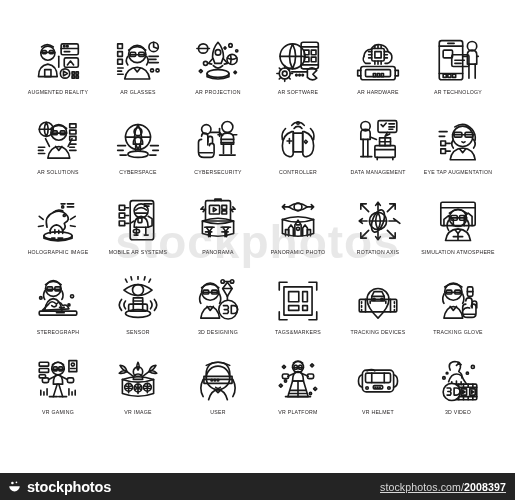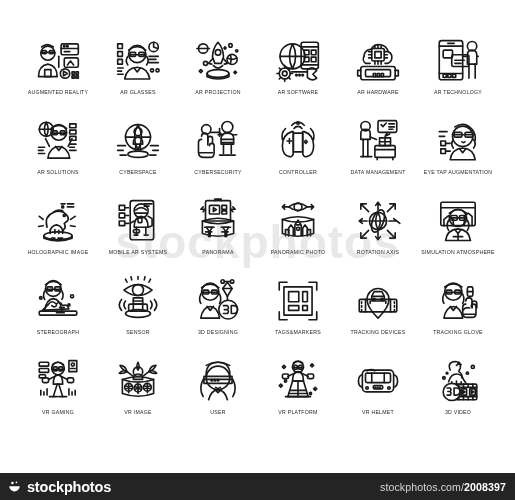--- a/index.html
+++ b/index.html
@@ -64,20 +64,21 @@
   }
   #brand{display:flex;align-items:center;gap:5px;}
   #brand-mark{width:15px;height:15px;position:relative;display:block;}
   #brand-name{
     color:#ffffff;font-size:14.5px;font-weight:bold;letter-spacing:-0.2px;
     font-family:"Liberation Sans","DejaVu Sans",sans-serif;
   }
   #footer-url{
     color:#d8d8d8;font-size:10.6px;letter-spacing:0.1px;
     font-family:"Liberation Sans","DejaVu Sans",sans-serif;
+    text-decoration:underline;
   }
   #footer-url b{color:#ffffff;font-weight:bold;}
 </style>
 </head>
 <body>
 
 <div id="sheet">
 
   <div id="watermark">stockphotos</div>
 

